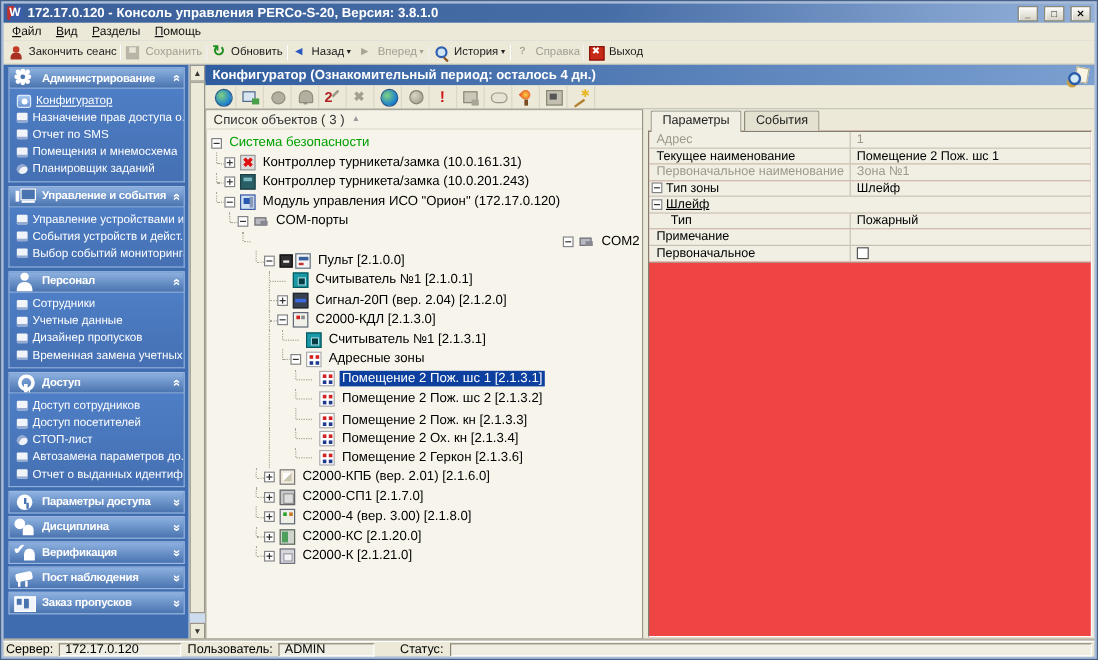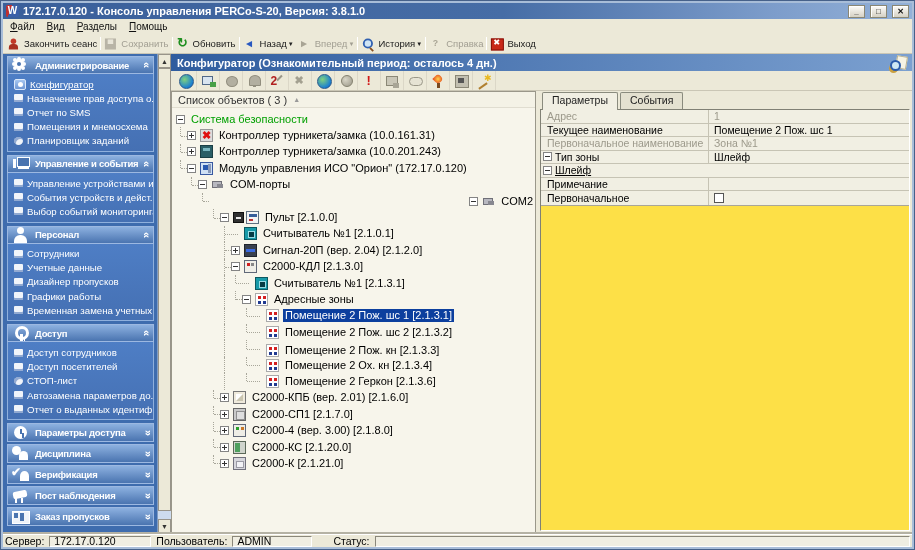--- a/index.html
+++ b/index.html
@@ -101,21 +101,21 @@
 .ti-ks{background:#cfd4cc;border:1px solid #5a6858}
 .ti-ks::before{content:'';position:absolute;left:1px;top:1px;width:5px;height:9px;background:#4ea05e}
 .ti-k{background:#d6d6dc;border:1px solid #70707c}
 .ti-k::before{content:'';position:absolute;left:2px;top:3px;width:6px;height:5px;background:#f2f2f6;border:1px solid #9a9aa4}
 
 .splitter{width:4px;flex:none}
 .props-panel{flex:1;min-width:0;display:flex;flex-direction:column;padding:1px 2px 2px 0}
 .tabs{height:17px;flex:none;display:flex;padding-left:2px;position:relative;z-index:2}
 .tab{padding:1px 9px 0;border:1px solid #8a8b7e;border-bottom:none;background:#e4e1d0;margin-right:2px;border-radius:2px 2px 0 0;color:#222;font-size:10.5px}
 .tab.active{background:#f1efe3;margin-bottom:-1px}
-.props-body{flex:1;border:1px solid #808074;border-right-color:#fff;border-bottom-color:#fff;background:#fde047;display:flex;flex-direction:column}
+.props-body{flex:1;border:1px solid #808074;border-right-color:#fff;border-bottom-color:#fff;background:#ef4444;display:flex;flex-direction:column}
 .grid{border-bottom:1px solid #a9a699;font-size:10.5px}
 .grow{height:13.5px;display:flex;background:#f1efe3;border-bottom:1px solid #c6c3b4}
 .grow:last-child{border-bottom:none}
 .gcell-l{width:168px;flex:none;display:flex;align-items:center;padding-left:6px;border-right:1px solid #c6c3b4;overflow:hidden;white-space:nowrap}
 .gcell-v{flex:1;display:flex;align-items:center;padding-left:5px;overflow:hidden;white-space:nowrap}
 .grow.group .gcell-l{border-right:none;text-decoration:underline}
 .grow .gexp{width:9px;height:9px;flex:none;border:1px solid #848484;background:#fff;position:relative;margin:0 3px 0 -4px}
 .grow .gexp::before{content:'';position:absolute;left:1px;right:1px;top:3px;height:1px;background:#333}
 .grow.indent .gcell-l{padding-left:18px}
 .gray{color:#9c998b}
@@ -308,24 +308,20 @@
               <div class="side-item">
                 <span class="s-ico "></span>
                 <span class="lbl">Учетные данные</span>
               </div>
               <div class="side-item">
                 <span class="s-ico "></span>
                 <span class="lbl">Дизайнер пропусков</span>
               </div>
               <div class="side-item">
                 <span class="s-ico "></span>
-                <span class="lbl">Графики работы</span>
-              </div>
-              <div class="side-item">
-                <span class="s-ico "></span>
                 <span class="lbl">Временная замена учетных ...</span>
               </div>
             </div>
           </div>
           <div class="section expanded">
             <div class="sec-header">
               <span class="hi hi-key"></span>
               <span class="txt">Доступ</span>
               <span class="chev"><span class="chev-up">«</span></span>
             </div>
@@ -651,20 +647,28 @@
                     <span>Тип зоны</span>
                   </div>
                   <div class="gcell-v">
                     <span>Шлейф</span>
                   </div>
                 </div>
                 <div class="grow group">
                   <div class="gcell-l">
                     <span class="gexp"></span>
                     <span>Шлейф</span>
+                  </div>
+                </div>
+                <div class="grow indent">
+                  <div class="gcell-l">
+                    <span>Тип</span>
+                  </div>
+                  <div class="gcell-v">
+                    <span>Пожарный</span>
                   </div>
                 </div>
                 <div class="grow">
                   <div class="gcell-l">
                     <span>Примечание</span>
                   </div>
                   <div class="gcell-v">
                     <span></span>
                   </div>
                 </div>

